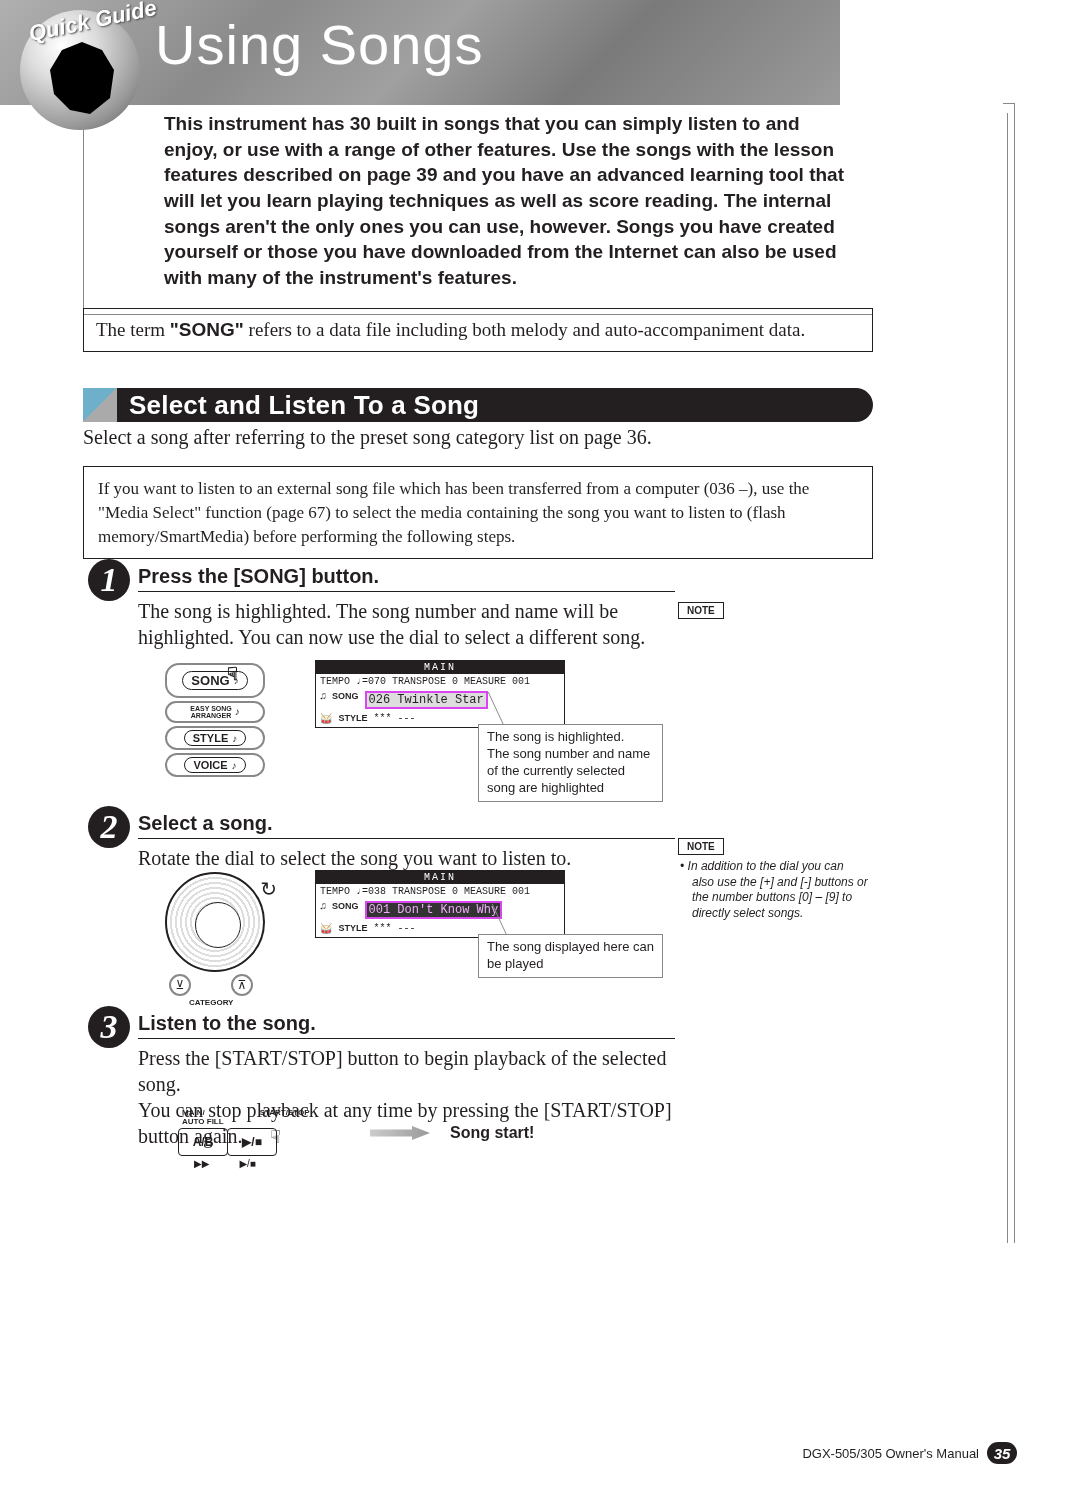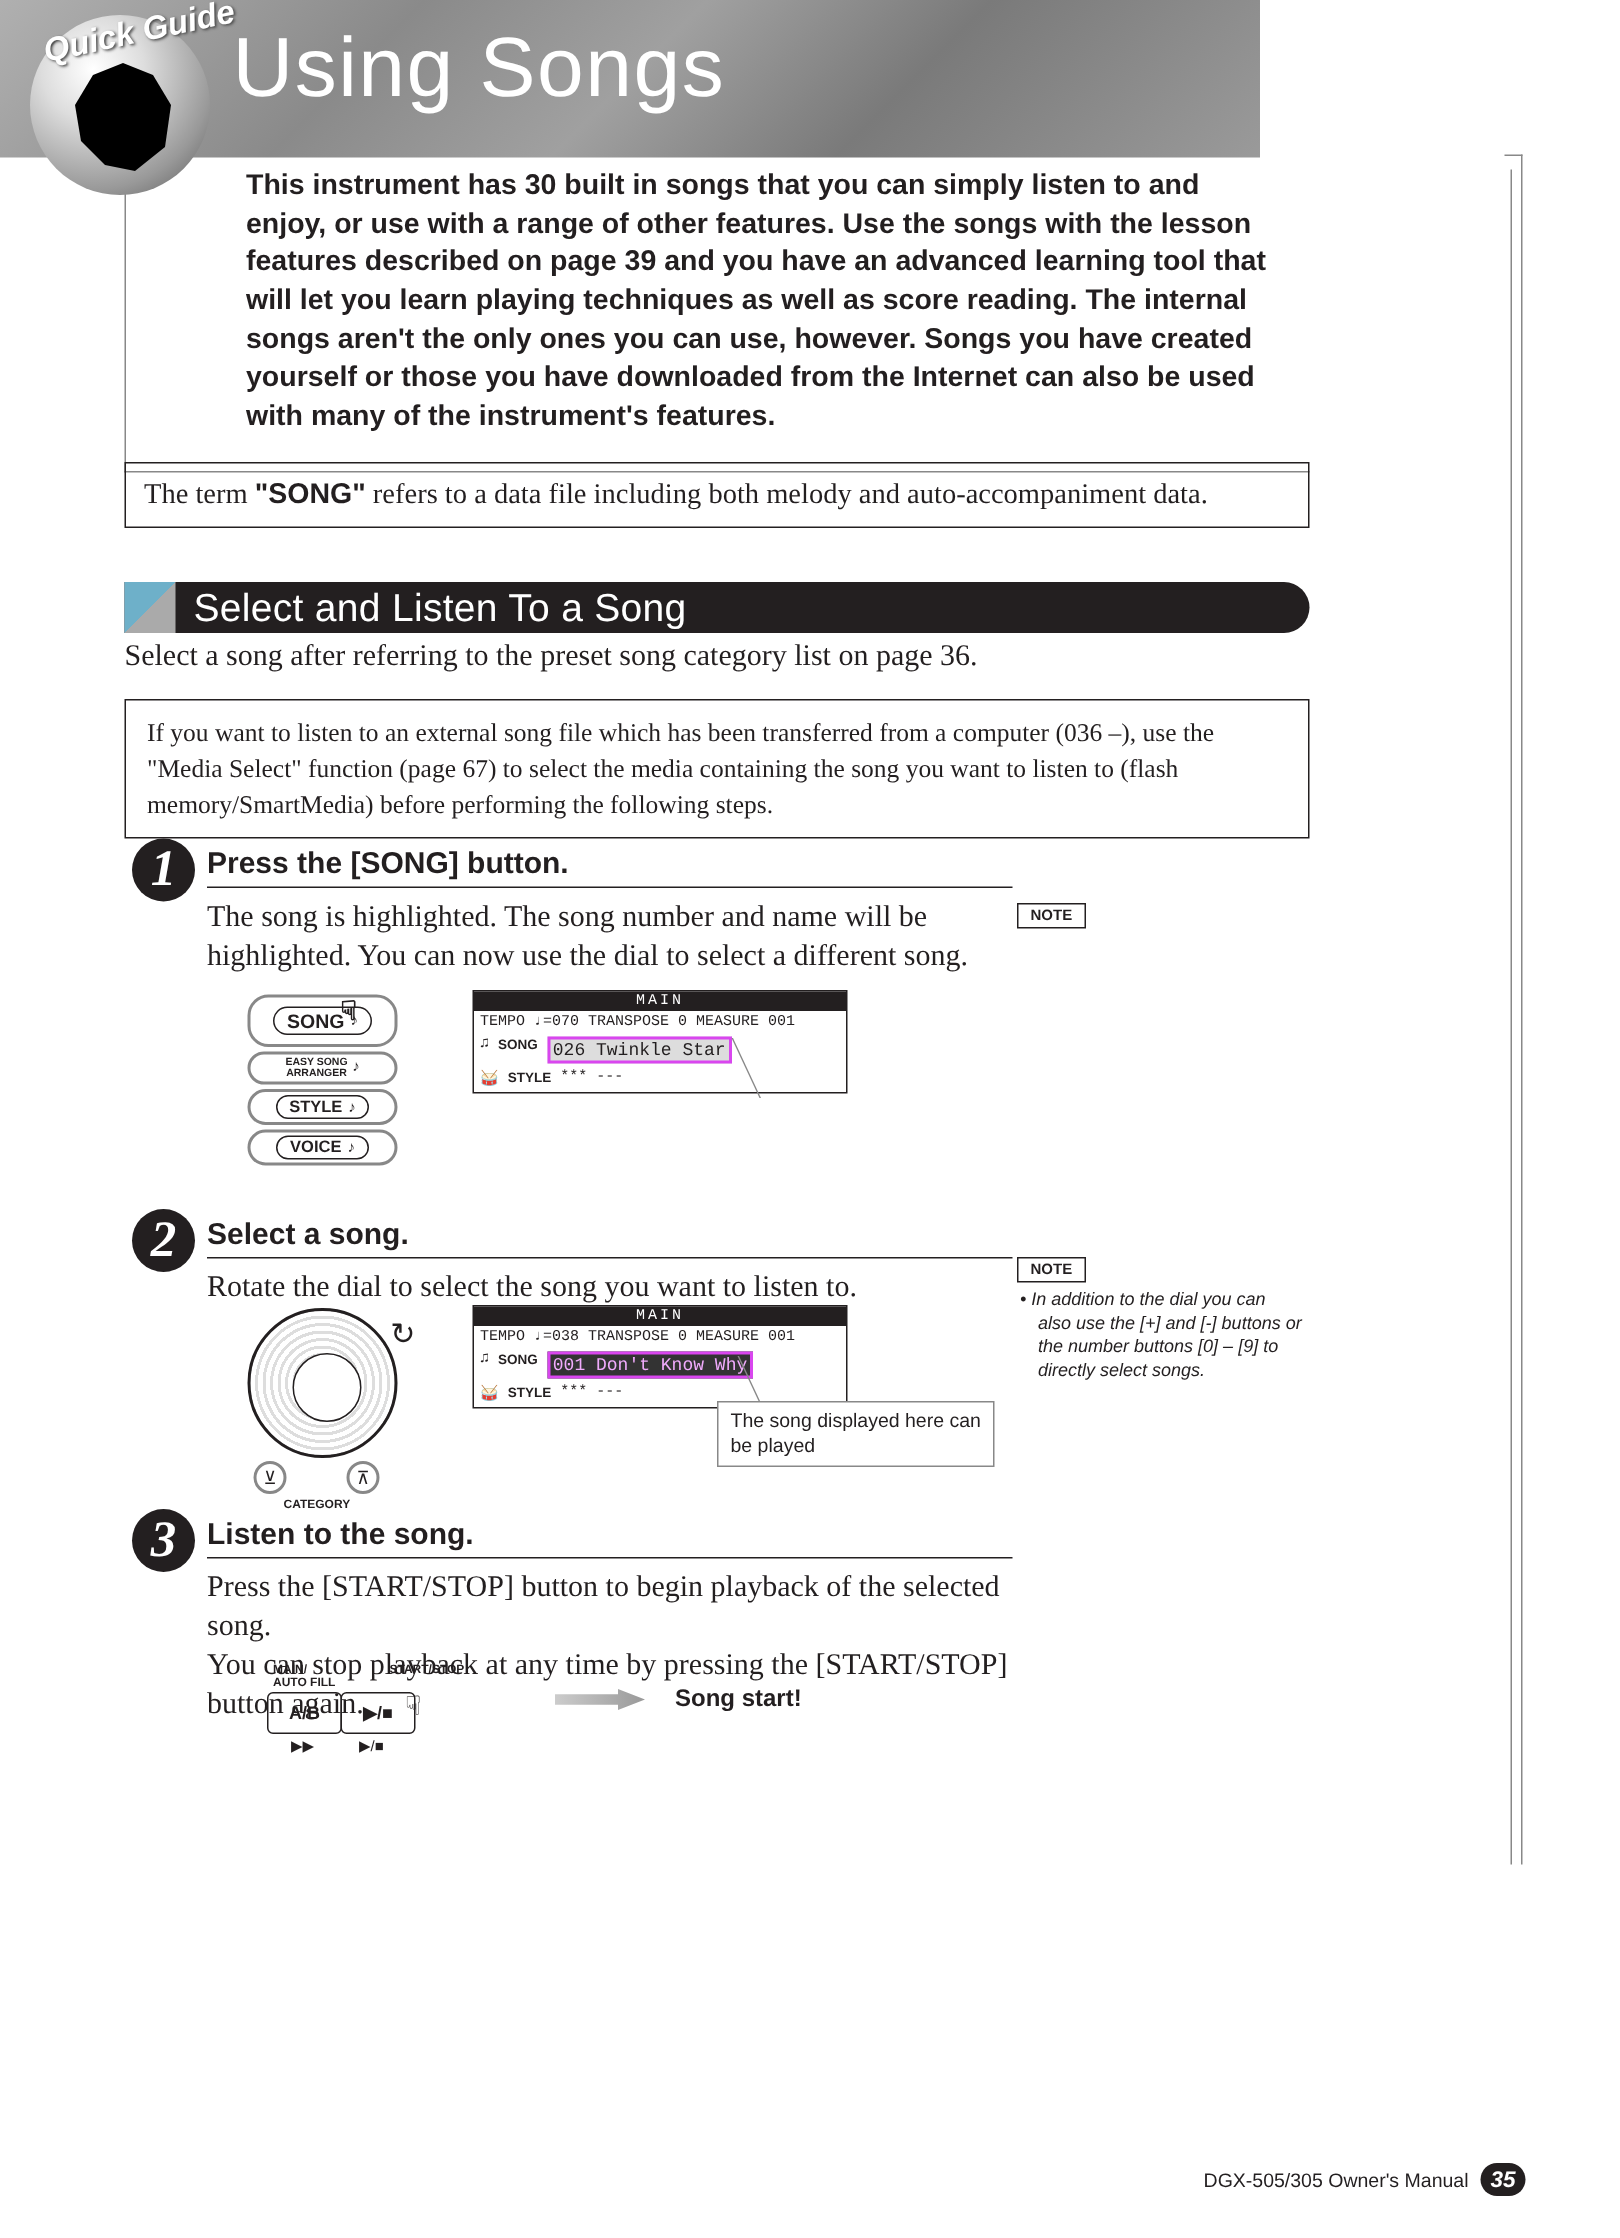--- a/index.html
+++ b/index.html
@@ -105,21 +105,21 @@
   }
   .section-diamond {
     width: 34px; height: 34px;
     background: linear-gradient(135deg, #6eb0c9 50%, #aaa 50%);
     margin-right: 12px;
     flex-shrink: 0;
   }
   .section-title {
     color: #fff;
     font-size: 26px;
-    font-weight: normal;
+    font-weight: bold;
     font-family: Arial, sans-serif;
     font-stretch: condensed;
     letter-spacing: 0.2px;
   }
 
   .section-intro {
     position: absolute;
     top: 426px; left: 83px;
     width: 790px;
     font-family: "Times New Roman", Times, serif;
@@ -476,20 +476,22 @@
       <span class="lcd-label">SONG</span>
       <span class="songbox hl">026 Twinkle Star</span>
     </div>
     <div class="lcd-row">
       <span>🥁</span>
       <span class="lcd-label">STYLE</span>
       <span>*** ---</span>
     </div>
   </div>
   <div class="callout-line1"></div>
+  <div class="callout callout1" style="white-space:pre-line;">The song is highlighted.
+The song number and name of the currently selected song are highlighted</div>
 
   <div class="note-box note1">
     <span class="note-header">NOTE</span>
   </div>
 
   <div class="step step2">
     <div class="step-num">2</div>
     <div class="step-title">Select a song.</div>
     <div class="step-body">Rotate the dial to select the song you want to listen to.</div>
   </div>

